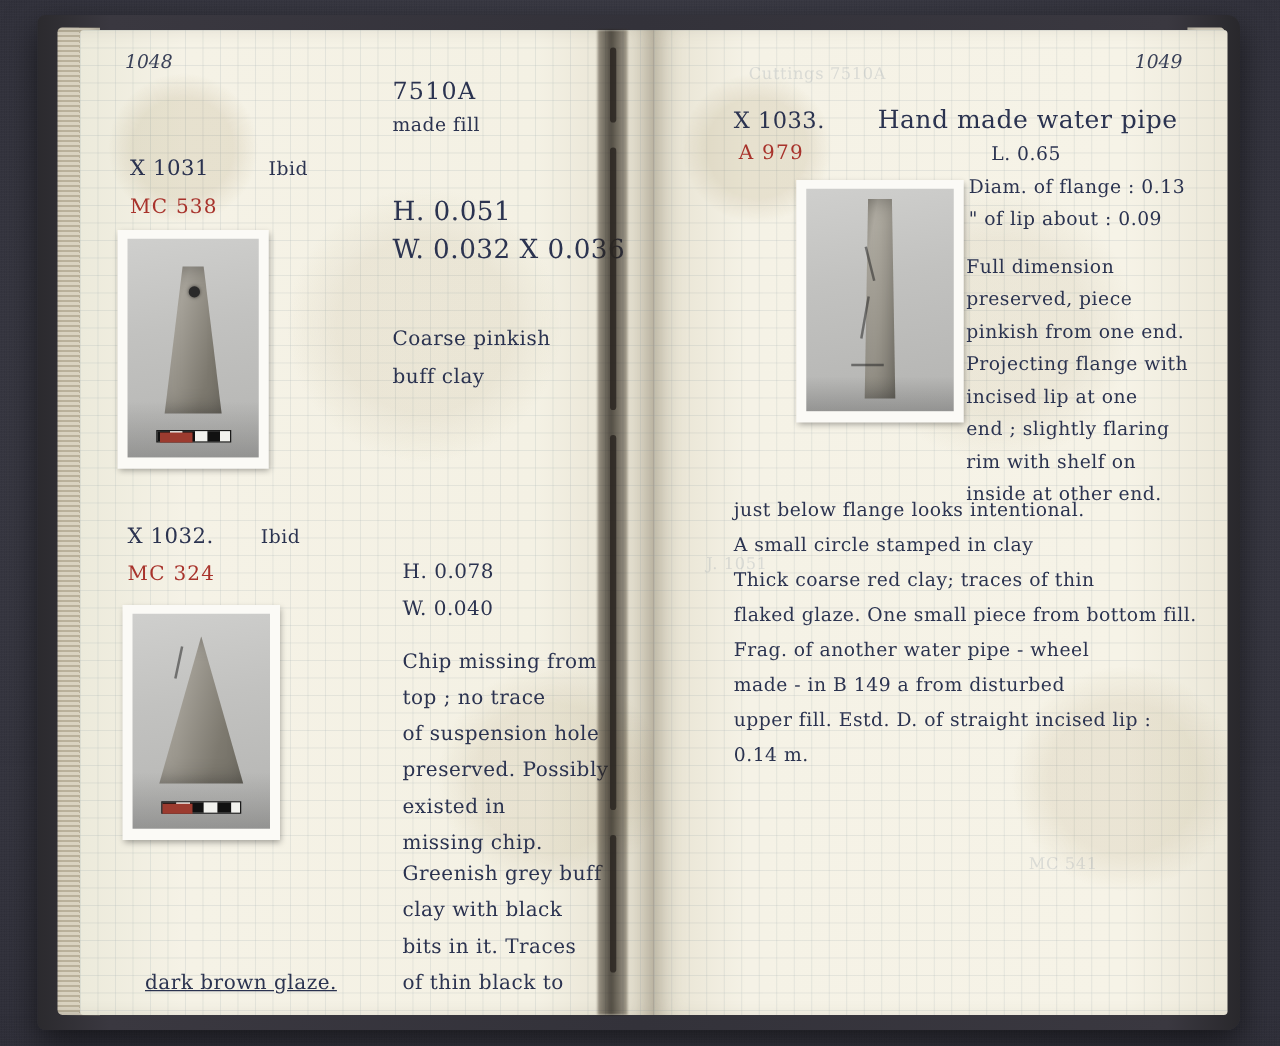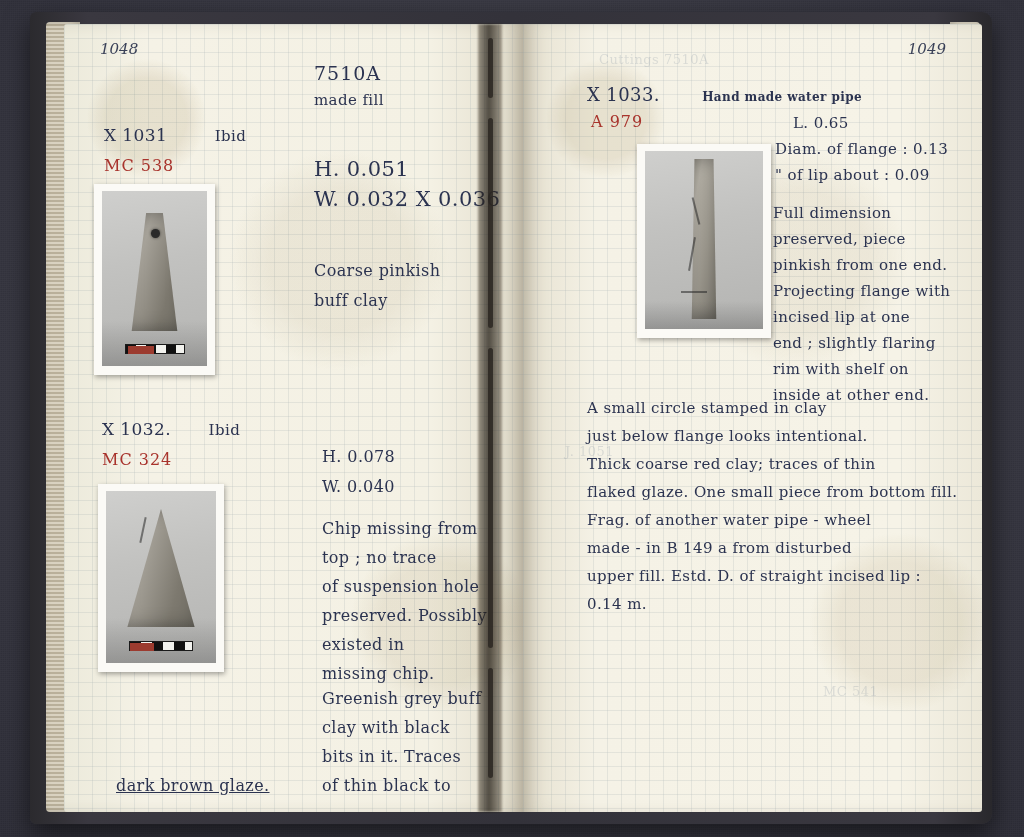--- a/index.html
+++ b/index.html
@@ -276,21 +276,21 @@
 
         <div class="ghost" style="left:76px;top:28px;">Cuttings 7510A</div>
         <div class="ghost" style="left:42px;top:420px;">J. 1051</div>
         <div class="ghost" style="left:300px;top:660px;">MC 541</div>
 
         <div class="page-no" style="right:36px;">1049</div>
 
         <div class="block hand ink" style="left:64px;top:56px;font-size:18px;line-height:30px;">
           <span>X 1033.</span>
           <span style="display:inline-block;width:30px;"></span>
-          <span style="font-size:12px;font-weight:bold;">Hand made water pipe</span>
+          <span style="font-size:20px;">Hand made water pipe</span>
         </div>
 
         <div class="block hand red" style="left:68px;top:88px;font-size:16px;letter-spacing:1px;">A 979</div>
 
         <div class="block hand ink" style="left:252px;top:86px;font-size:15px;line-height:26px;">
           <span class="ln" style="margin-left:18px;">L.  0.65</span>
           <span class="ln">Diam. of flange : 0.13</span>
           <span class="ln">"  of lip about : 0.09</span>
         </div>
 
@@ -309,22 +309,22 @@
           <span class="ln">preserved, piece</span>
           <span class="ln">pinkish from one end.</span>
           <span class="ln">Projecting flange with</span>
           <span class="ln">incised lip at one</span>
           <span class="ln">end ; slightly flaring</span>
           <span class="ln">rim with shelf on</span>
           <span class="ln">inside at other end.</span>
         </div>
 
         <div class="block hand ink" style="left:64px;top:370px;font-size:15px;line-height:28px;">
+          <span class="ln">just below flange looks intentional.</span>
           <span class="ln">A small circle stamped in clay</span>
-          <span class="ln">just below flange looks intentional.</span>
           <span class="ln">Thick coarse red clay; traces of thin</span>
           <span class="ln">flaked glaze.  One small piece from bottom fill.</span>
           <span class="ln">Frag. of another water pipe - wheel</span>
           <span class="ln">made - in B 149 a from disturbed</span>
           <span class="ln">upper fill.  Estd. D. of straight incised lip :</span>
           <span class="ln">0.14 m.</span>
         </div>
       </div>
     </div>
 

